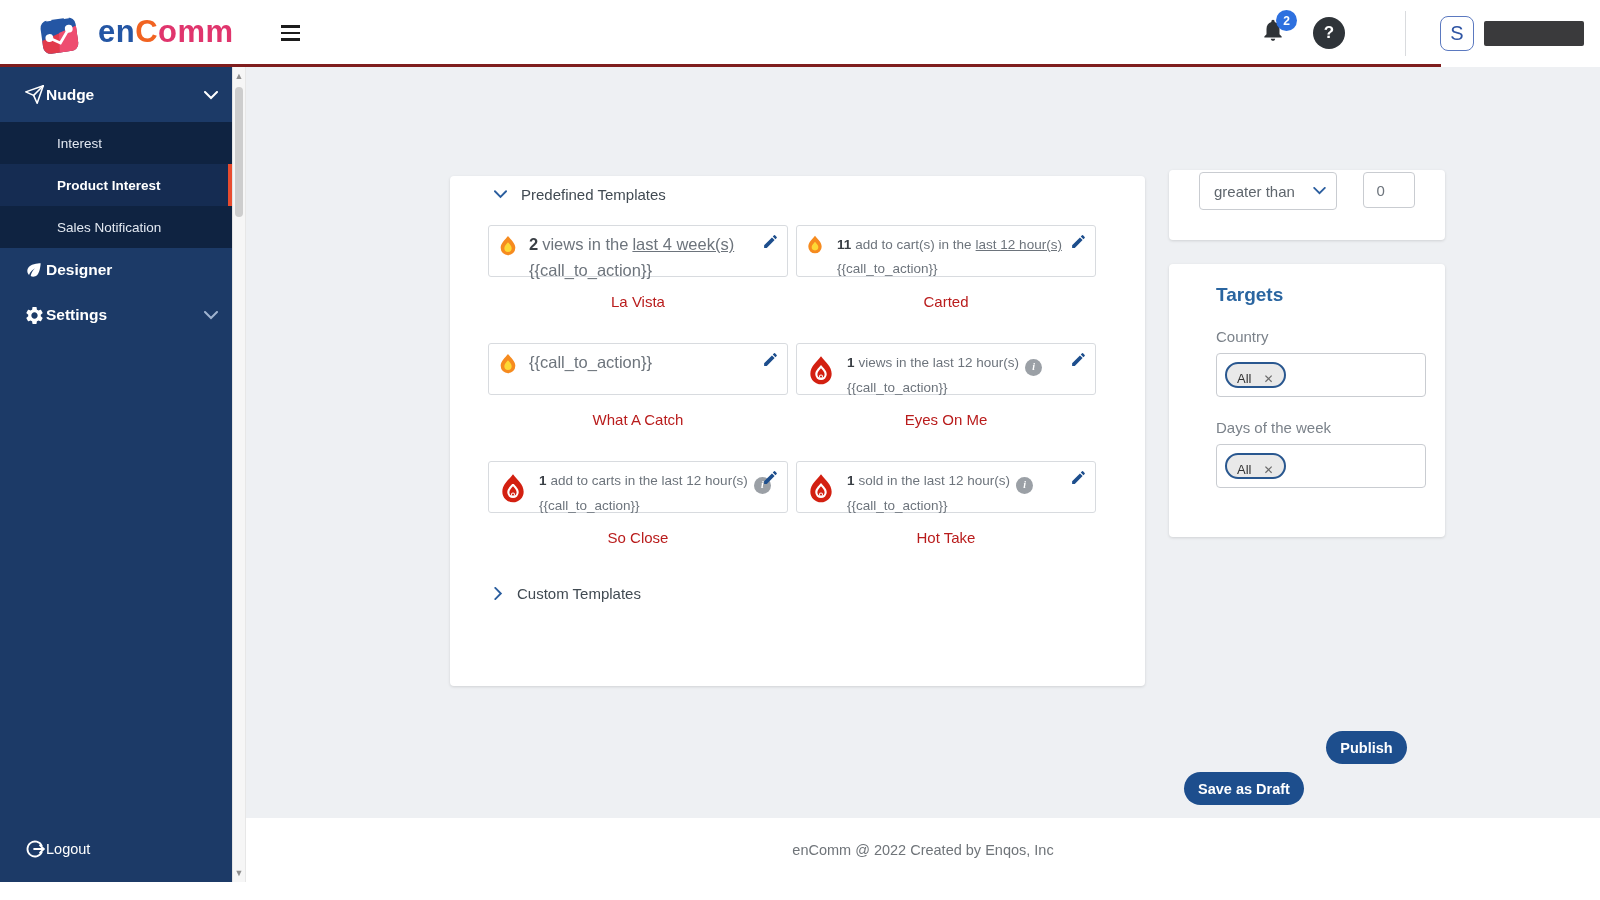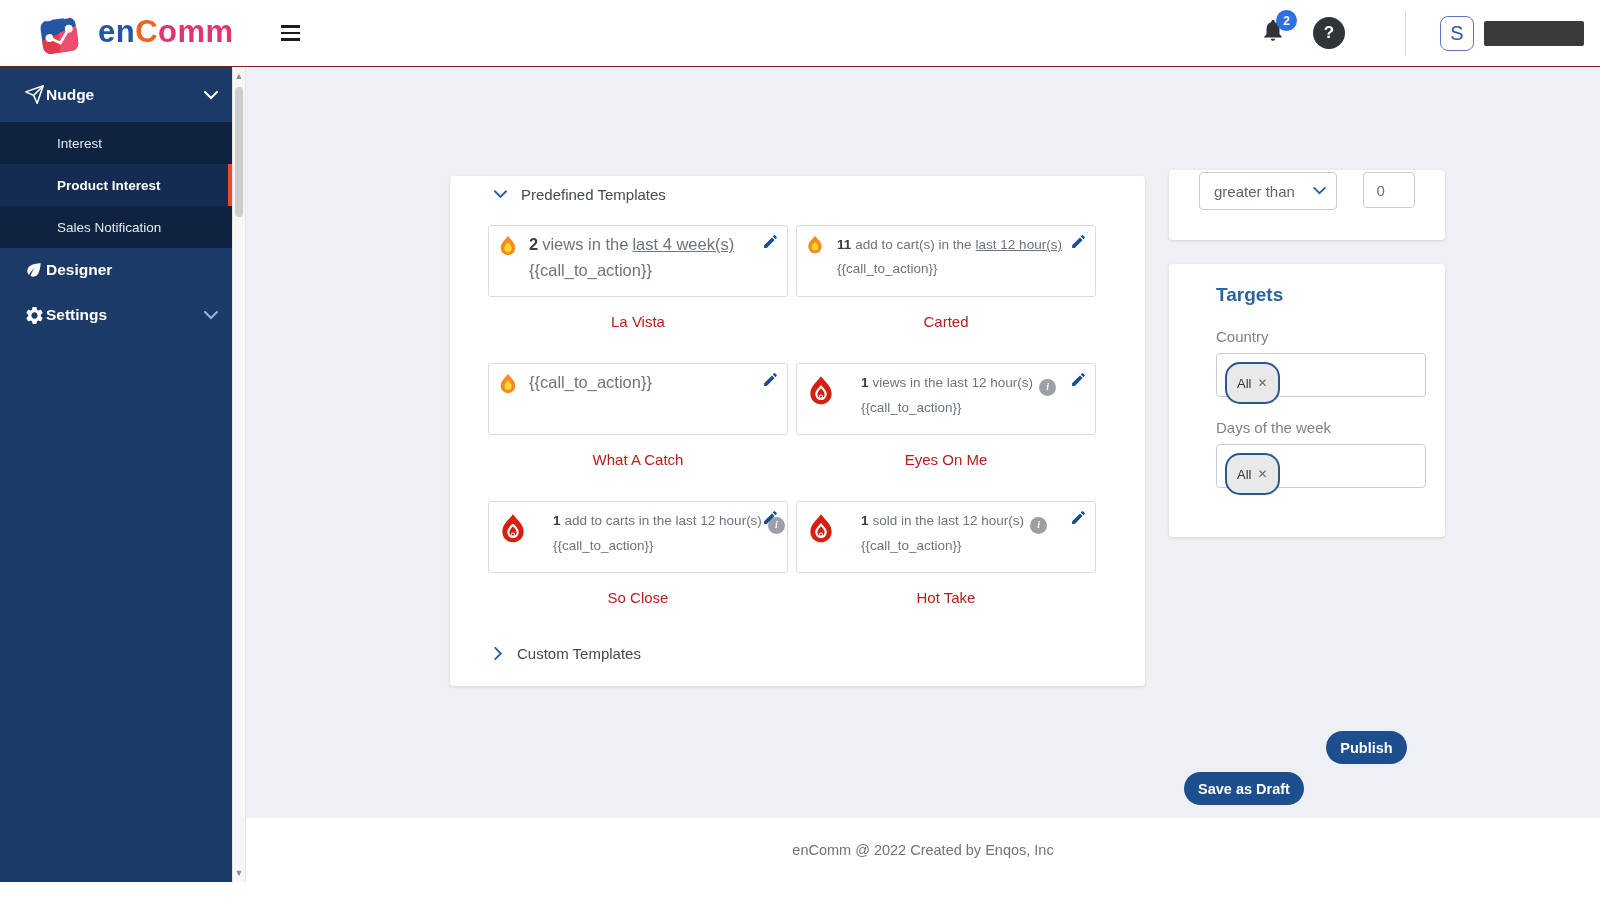--- a/index.html
+++ b/index.html
@@ -1,19 +1,19 @@
 <!DOCTYPE html>
 <html><head>
 <meta charset="utf-8">
 <style>
   * { margin:0; padding:0; box-sizing:border-box; }
   html,body { width:1600px; height:900px; background:#ffffff; font-family:"Liberation Sans", sans-serif; overflow:hidden; }
 
   
-  .header { position:absolute; left:0; top:0; width:1600px; height:67px; background:#fff; border-bottom:1px solid #7f1d1d; z-index:5; }
+  .header { position:absolute; left:0; top:0; width:1441px; height:67px; background:#fff; border-bottom:3px solid #7f1d1d; z-index:5; }
   .logo-wrap { position:absolute; left:28px; top:5px; display:flex; align-items:center; }
   .logo-text { font-size:31px; font-weight:700; margin-left:8px; letter-spacing:.5px; }
   .logo-en { color:#2456a4; } .logo-c { color:#f16321; } .logo-omm { color:#e0356d; }
   .hamburger { position:absolute; left:281px; top:25px; width:20px; height:17px; cursor:pointer; }
   .hamburger div { width:19px; height:2.5px; background:#1c1c1c; margin-bottom:4px; }
   .bell-wrap { position:absolute; left:1260px; top:17px; width:36px; height:36px; cursor:pointer; }
   .badge { position:absolute; left:16px; top:-7px; width:21px; height:21px; background:#2e70df; border-radius:50%; color:#fff; font-size:12px; font-weight:700; display:flex; align-items:center; justify-content:center; }
   .help-btn { position:absolute; left:1313px; top:17px; width:32px; height:32px; background:#2f3439; border-radius:50%; color:#fff; font-weight:700; font-size:17px; display:flex; align-items:center; justify-content:center; cursor:pointer; }
   .hdr-divider { position:absolute; left:1405px; top:11px; width:1px; height:45px; background:#d9dbde; }
   .avatar { position:absolute; left:1440px; top:16px; width:34px; height:35px; background:#fff; border:1.5px solid #5b79c0; border-radius:8px; color:#2f55a4; font-size:20px; display:flex; align-items:center; justify-content:center; cursor:pointer; }
@@ -42,46 +42,46 @@
   .content-bg { position:absolute; left:246px; top:67px; width:1354px; height:751px; background:#eef0f3; }
   .footer { position:absolute; left:246px; top:818px; width:1354px; height:64px; background:#fff; display:flex; align-items:center; justify-content:center; color:#6f7479; font-size:14.5px; }
 
   .card { background:#fff; border-radius:4px; box-shadow:0 1px 3px rgba(0,0,0,.13);margin-left:37px; }
   .templates-card { position:absolute; left:413px; top:176px; width:695px; height:510px; padding:10px 49px 0 38px; }
   .section-head { display:flex; align-items:center; margin-bottom:22px; cursor:pointer; }
   .chev-blue { color:#2a5d9e; margin:0 14px 0 6px; display:flex; }
   .section-title { font-size:15px; color:#414a52; }
   .tpl-grid { display:grid; grid-template-columns:300px 300px; column-gap:8px; }
   .tpl-cell { margin-bottom:33px; }
-  .tpl-box { position:relative; width:300px; height:72px; background:#fff; border:1px solid #d8dbdf; border-radius:3px; padding:5px 30px 5px 8px; color:#6d747c; }
+  .tpl-box { position:relative; width:300px; height:52px; background:#fff; border:1px solid #d8dbdf; border-radius:3px; padding:5px 30px 5px 8px; color:#6d747c; }
   .tpl-box.big { font-size:16.5px; }
   .tpl-box.small { font-size:13.5px; padding-top:7px; }
   .tpl-line { line-height:24px; white-space:nowrap; }
   .tpl-box.big .tpl-line { line-height:26px; }
   .tpl-line .gap { margin-left:4px; }
   .num { font-weight:700; color:#3a3f45; }
   .lnk { text-decoration:underline; cursor:pointer; }
   .with-emoji .tpl-line { margin-left:32px; }
-  .with-flame { padding-left:64px; }
+  .with-flame { padding-left:50px; }
   .emoji-fire { position:absolute; left:8px; top:9px; }
   .red-flame { position:absolute; left:8px; top:11px; }
   .pencil { position:absolute; right:8px; top:7px; cursor:pointer; }
   .info-dot { display:inline-flex; width:17px; height:17px; border-radius:50%; background:#9ba0a6; color:#fff; font-size:10px; font-weight:700; align-items:center; justify-content:center; vertical-align:-3px; margin-left:6px; cursor:pointer; font-style:italic; font-family:"Liberation Serif", serif; }
   .tpl-label { width:300px; text-align:center; margin-top:16px; font-size:15px; color:#b91c1c; }
   .custom-head { margin-top:6px; }
 
   
   .rule-card { position:absolute; left:1132px; top:170px; width:276px; height:70px; padding:2px 0 0 30px; }
   .select-box { display:inline-flex; align-items:center; justify-content:space-between; width:138px; height:38px; border:1px solid #c9ccd1; border-radius:4px; padding:0 10px 0 14px; color:#5f666d; font-size:15px; cursor:pointer; background:#fff; }
   .num-input { display:inline-flex; align-items:center; width:52px; height:36px; border:1px solid #c9ccd1; border-radius:4px; padding-left:12px; color:#6d747c; font-size:15px; margin-left:22px; vertical-align:top; background:#fff; cursor:text; }
   .targets-card { position:absolute; left:1132px; top:264px; width:276px; height:273px; padding:20px 0 0 47px; }
   .targets-title { font-size:19px; font-weight:700; color:#2a65a0; }
   .tgt-label { font-size:15px; color:#7b828a; margin-top:22px; }
   .tgt-box { width:210px; height:44px; border:1px solid #c9ccd1; border-radius:4px; margin-top:8px; padding:8px; background:#fff; }
-  .chip { display:inline-flex; align-items:center; height:42px; padding:0 10px; background:#e9e9e9; border:2px solid #29578f; border-radius:15px; font-size:13px; color:#333; gap:6px; }
+  .chip { display:inline-flex; align-items:flex-end; height:26px; padding:0 10px; background:#e9e9e9; border:2px solid #29578f; border-radius:15px; font-size:13px; color:#333; gap:12px; }
   .chip .x { color:#6a6a6a; font-size:12px; cursor:pointer; }
 
   .btn { position:absolute; top:731px; height:33px; border:none; border-radius:17px; background:#1d4e8d; color:#fff; font-weight:700; font-size:14.5px; cursor:pointer; font-family:"Liberation Sans", sans-serif; }
   .btn-draft { left:1184px; width:120px;margin-top:41px; }
   .btn-publish { left:1326px; width:81px; }
 </style>
 </head>
 <body>
 
 <div class="header">
@@ -170,20 +170,30 @@
         </svg>
     </span>
     <span class="nav-label-main">Settings</span>
     <span class="nav-chevron">
       <svg width="14" height="9" viewBox="0 0 14 9" fill="none" stroke="#9fb3cf" stroke-width="2" stroke-linecap="round">
           <polyline points="1,1 7,7 13,1"></polyline>
         </svg>
     </span>
   </div>
 
+  <div class="logout-row">
+    <span class="nav-icon">
+      <svg width="22" height="22" viewBox="0 0 24 24" fill="none" stroke="#ffffff" stroke-width="2" stroke-linecap="round" stroke-linejoin="round">
+        <path d="M19.4 8.5 A8.2 8.2 0 1 0 19.4 15.5"></path>
+        <line x1="11" y1="12" x2="21.5" y2="12"></line>
+        <polyline points="17.5,8 21.5,12 17.5,16"></polyline>
+      </svg>
+    </span>
+    <span class="nav-label-main">Logout</span>
+  </div>
 </div>
 
 <div class="scroll-strip">
   <div class="scroll-arrow" style="top:2px;">▲</div>
   <div class="scroll-thumb"></div>
   <div class="scroll-arrow" style="bottom:2px;">▼</div>
 </div>
 
 <div class="content-bg"></div>
 

